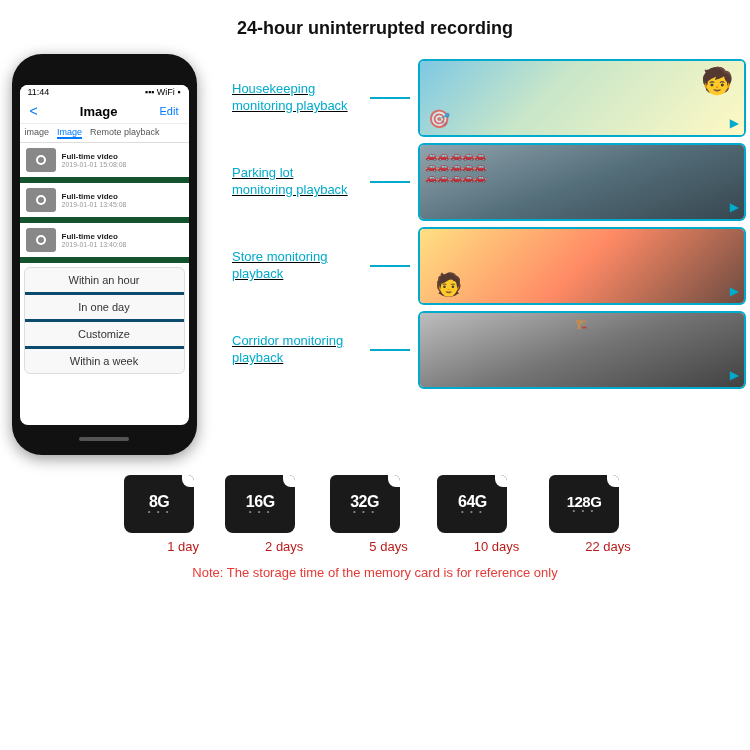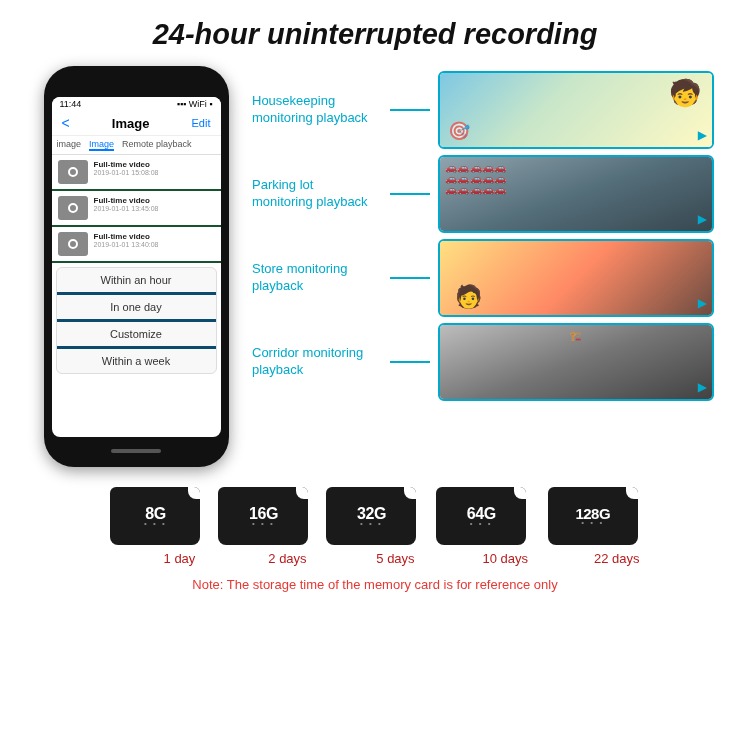--- a/index.html
+++ b/index.html
@@ -11,31 +11,30 @@
       overflow: hidden;
       position: relative;
     }
 
     
     .header {
       text-align: center;
       padding: 18px 20px 10px;
     }
     .header h1 {
-      font-size: 29px;
+      font-size: 18px;
       font-weight: bold;
       color: #111;
-      font-style: italic;
     }
 
     
     .main-content {
       display: flex;
-      padding: 0 36px;
-      gap: 16px;
+      padding: 0 4px;
+      gap: 28px;
       align-items: flex-start;
       margin-top: 5px;
     }
 
     
     .phone-wrap {
       flex: 0 0 200px;
       display: flex;
       justify-content: center;
     }
@@ -84,22 +83,23 @@
       display: flex;
       font-size: 9px;
       border-bottom: 1px solid #ddd;
       padding: 3px 5px;
       gap: 8px;
       color: #555;
     }
     .phone-tabs .active-tab { color: #007aff; border-bottom: 2px solid #007aff; }
     .phone-list-item {
       display: flex;
+      align-items: center;
       padding: 5px 6px;
-      border-bottom: 2px solid #14532d;
+      border-bottom: 6px solid #14532d;
       gap: 6px;
     }
     .phone-thumb {
       width: 30px;
       height: 24px;
       background: #888;
       border-radius: 3px;
       display: flex;
       align-items: center;
       justify-content: center;
@@ -158,20 +158,21 @@
       border-radius: 3px;
     }
 
     
     .right-panels {
       flex: 1;
       display: flex;
       flex-direction: column;
       gap: 6px;
       padding-top: 5px;
+      text-decoration: underline;
     }
     .panel-row {
       display: flex;
       align-items: center;
       gap: 8px;
     }
     .panel-label {
       font-size: 13px;
       color: #00aacc;
       line-height: 1.3;
@@ -232,21 +233,21 @@
       padding: 15px 10px 5px;
       margin-top: 5px;
     }
     .storage-item {
       display: flex;
       flex-direction: column;
       align-items: center;
       gap: 6px;
     }
     .sd-card {
-      width: 90px;
+      width: 70px;
       height: 58px;
       background: #1a1a1a;
       border-radius: 6px 6px 8px 8px;
       position: relative;
       display: flex;
       align-items: center;
       justify-content: center;
       flex-direction: column;
     }
     .sd-card::before {

